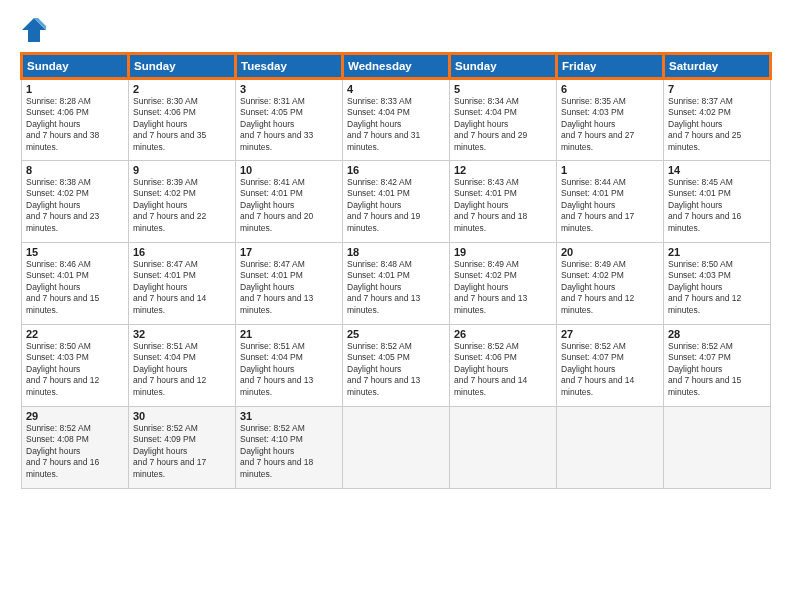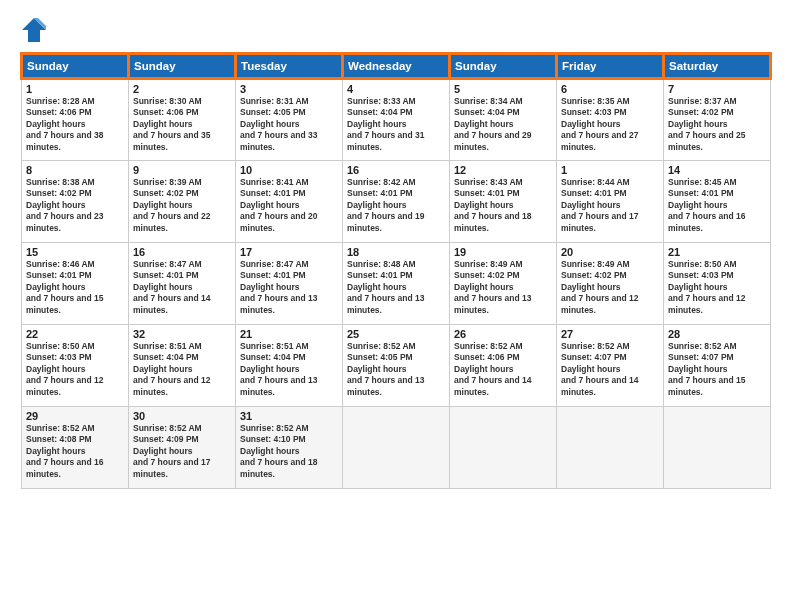--- a/index.html
+++ b/index.html
@@ -89,21 +89,20 @@
       font-size: 11px;
       font-weight: bold;
       color: #222;
       display: block;
       margin-bottom: 1px;
     }
     .day-info {
       font-size: 8.5px;
       line-height: 1.35;
       color: #333;
-      font-weight: bold;
     }
   </style>
 </head>
 <body>
 
 <div class="page">
   <div class="header">
     <div class="logo">
       <svg class="logo-icon" viewBox="0 0 28 28" xmlns="http://www.w3.org/2000/svg">
         <polygon points="14,2 26,14 20,14 20,26 8,26 8,14 2,14" fill="#1a6bb5"></polygon>

